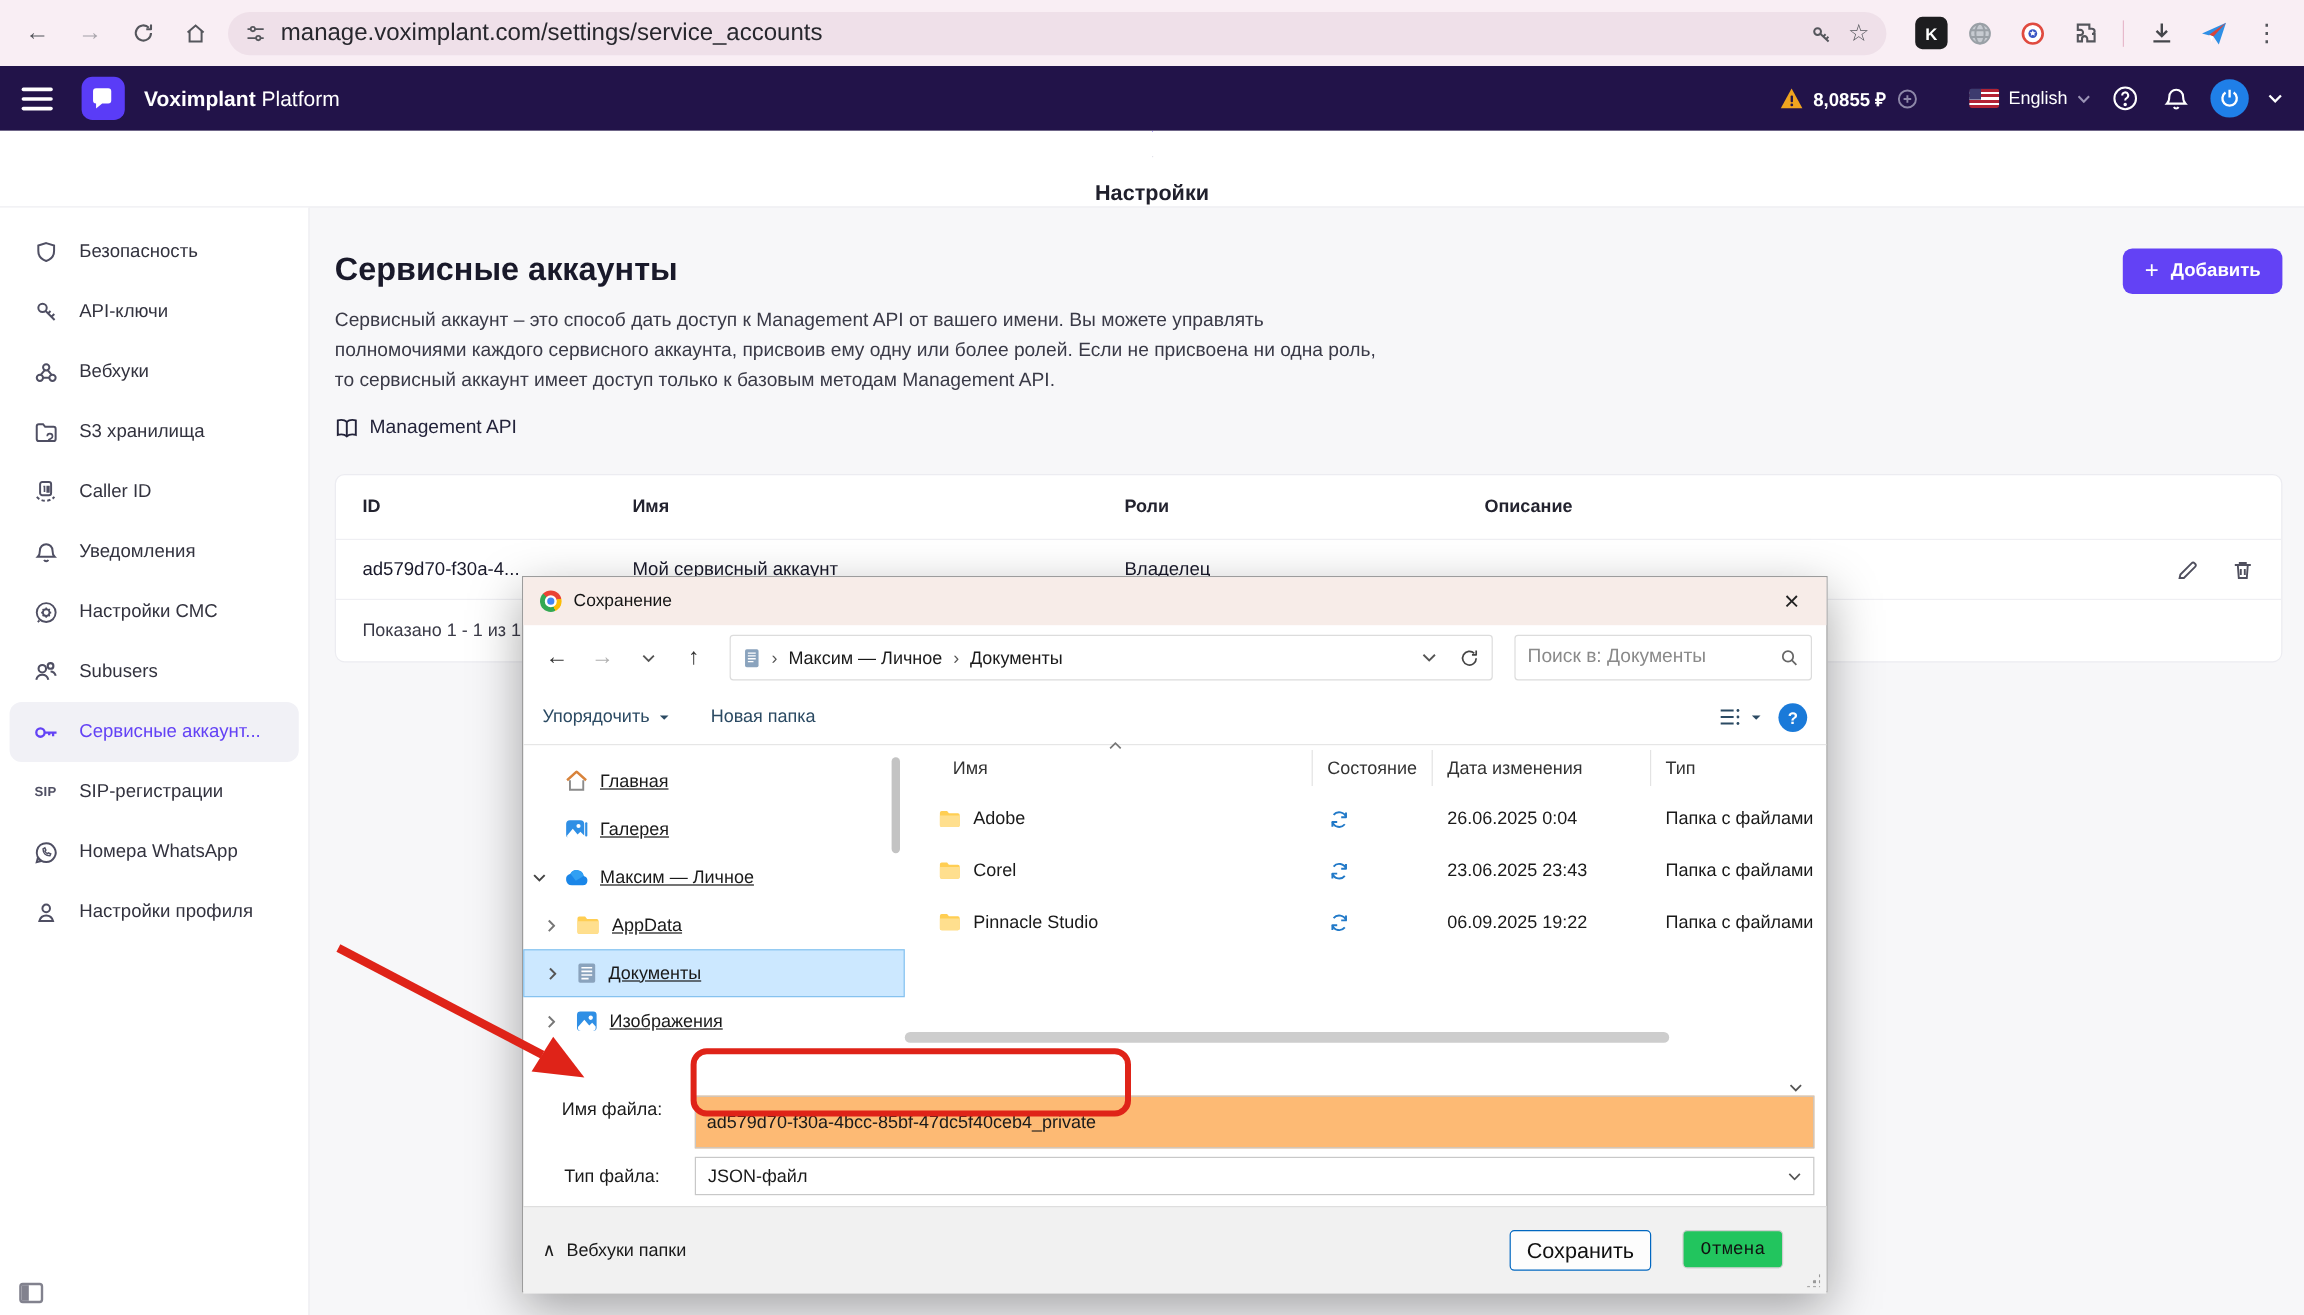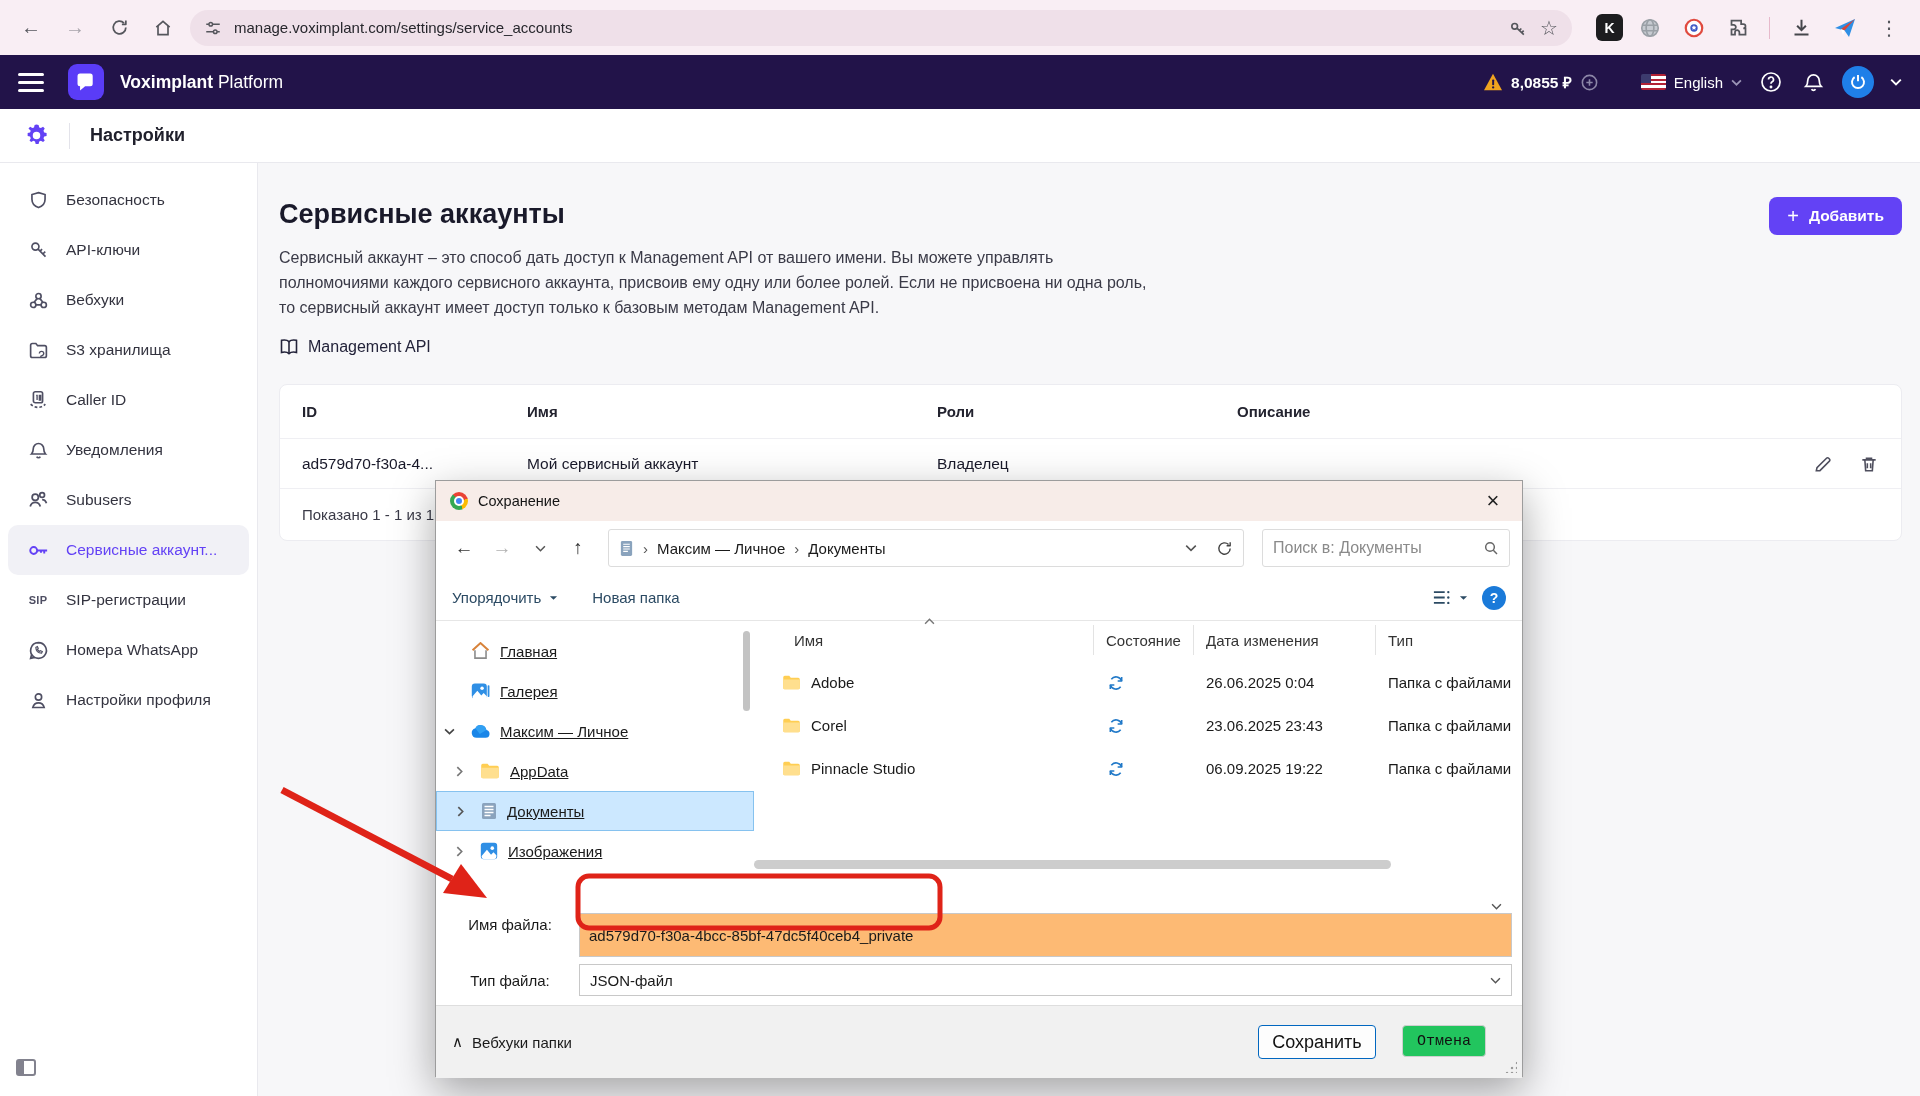--- a/index.html
+++ b/index.html
@@ -19,21 +19,21 @@
     display: flex; align-items: center; padding: 0 14px; gap: 10px;
   }
   .b-icon { width: 34px; height: 34px; border-radius: 50%; display: flex;
     align-items: center; justify-content: center; color: #55565c; font-size: 20px; flex: 0 0 auto; }
   .b-icon.dim { color: #a8a4ab; }
   .url-pill {
     flex: 1; height: 36px; background: #efe0e9; border-radius: 18px;
     display: flex; align-items: center; padding: 0 14px; gap: 12px; min-width: 0;
     margin-right: 14px;
   }
-  .url-text { font-size: 15px; color: #27272d; flex: 1; white-space: nowrap; overflow: hidden; }
+  .url-text { font-size: 20px; color: #27272d; flex: 1; white-space: nowrap; overflow: hidden; }
   .ext-k { width: 27px; height: 27px; background: #1d1d1f; color: #fff; border-radius: 6px;
     font-size: 14px; font-weight: bold; display: flex; align-items: center; justify-content: center; }
   .vdiv { width: 1px; height: 22px; background: #e7b9cb; margin: 0 4px; }
 
   
   .topnav {
     height: 54px; background: #221349; display: flex; align-items: center;
     padding: 0 18px; gap: 14px; color: #fff;
   }
   .hamburger { width: 26px; display: flex; flex-direction: column; gap: 5px; cursor: pointer; }
@@ -48,22 +48,22 @@
   .usflag { width: 25px; height: 16px; border-radius: 2px;
     background:
       linear-gradient(to right, #3c3b6e 0 10px, transparent 10px) top left / 25px 9px no-repeat,
       repeating-linear-gradient(#b22234 0 2.3px, #ffffff 2.3px 4.6px);
   }
   .round-ic { width: 26px; height: 26px; display: flex; align-items: center; justify-content: center; }
   .avatar { width: 32px; height: 32px; border-radius: 50%; background: #1f7fe8;
     display: flex; align-items: center; justify-content: center; }
 
   
-  .subheader { height: 54px; background: #fff; border-bottom: 1px solid #e9e9ee;
-    display: flex; align-items: center; padding: 0 24px; gap: 20px; }
+  .subheader { height: 64px; background: #fff; border-bottom: 1px solid #e9e9ee;
+    display: flex; align-items: center; padding: 0 24px; gap: 20px; flex-direction: column; }
   .subheader .gear { color: #6342f5; }
   .subheader .sep { width: 1px; height: 26px; background: #e3e3ea; }
   .subheader .title { font-size: 18px; font-weight: 700; color: #20202c; }
 
   
   .app { display: flex; height: 933px; }
   .sidebar { width: 258px; background: #fff; border-right: 1px solid #e9e9ee;
     padding-top: 12px; position: relative; flex: 0 0 auto; }
   .side-item { height: 50px; display: flex; align-items: center; gap: 16px;
     padding: 0 10px 0 26px; font-size: 15.5px; color: #33333f; cursor: pointer; }
@@ -373,20 +373,31 @@
       <span class="ic">
           <svg width="21" height="21" viewBox="0 0 24 24" fill="none" stroke="currentColor" stroke-width="1.9">
             <path d="M6 10a6 6 0 0 1 12 0c0 4 1.5 5.5 2 6H4c.5-.5 2-2 2-6z"></path>
             <path d="M10 19a2.2 2.2 0 0 0 4 0"></path>
           </svg>
         </span>
       <span>Уведомления</span>
     </div>
     <div class="side-item">
       <span class="ic">
+          <svg width="21" height="21" viewBox="0 0 24 24" fill="none" stroke="currentColor" stroke-width="1.8">
+            <circle cx="12" cy="12" r="9"></circle>
+            <path d="M5.5 19.5L4 21"></path>
+            <circle cx="12" cy="12" r="3.2"></circle>
+            <path d="M12 7.2v1.6M12 15.2v1.6M7.2 12h1.6M15.2 12h1.6M8.6 8.6l1.1 1.1M14.3 14.3l1.1 1.1M15.4 8.6l-1.1 1.1M9.7 14.3l-1.1 1.1" stroke-width="1.5"></path>
+          </svg>
+        </span>
+      <span>Настройки СМС</span>
+    </div>
+    <div class="side-item">
+      <span class="ic">
           <svg width="22" height="22" viewBox="0 0 24 24" fill="none" stroke="currentColor" stroke-width="1.9">
             <circle cx="9" cy="9" r="3.4"></circle>
             <path d="M3.5 19c.8-3 3-4.5 5.5-4.5s4.7 1.5 5.5 4.5"></path>
             <circle cx="16.5" cy="6.5" r="2.6"></circle>
             <path d="M16.5 11.5c2.2 0 4 1.4 4.7 4"></path>
           </svg>
         </span>
       <span>Subusers</span>
     </div>
     <div class="side-item active">

